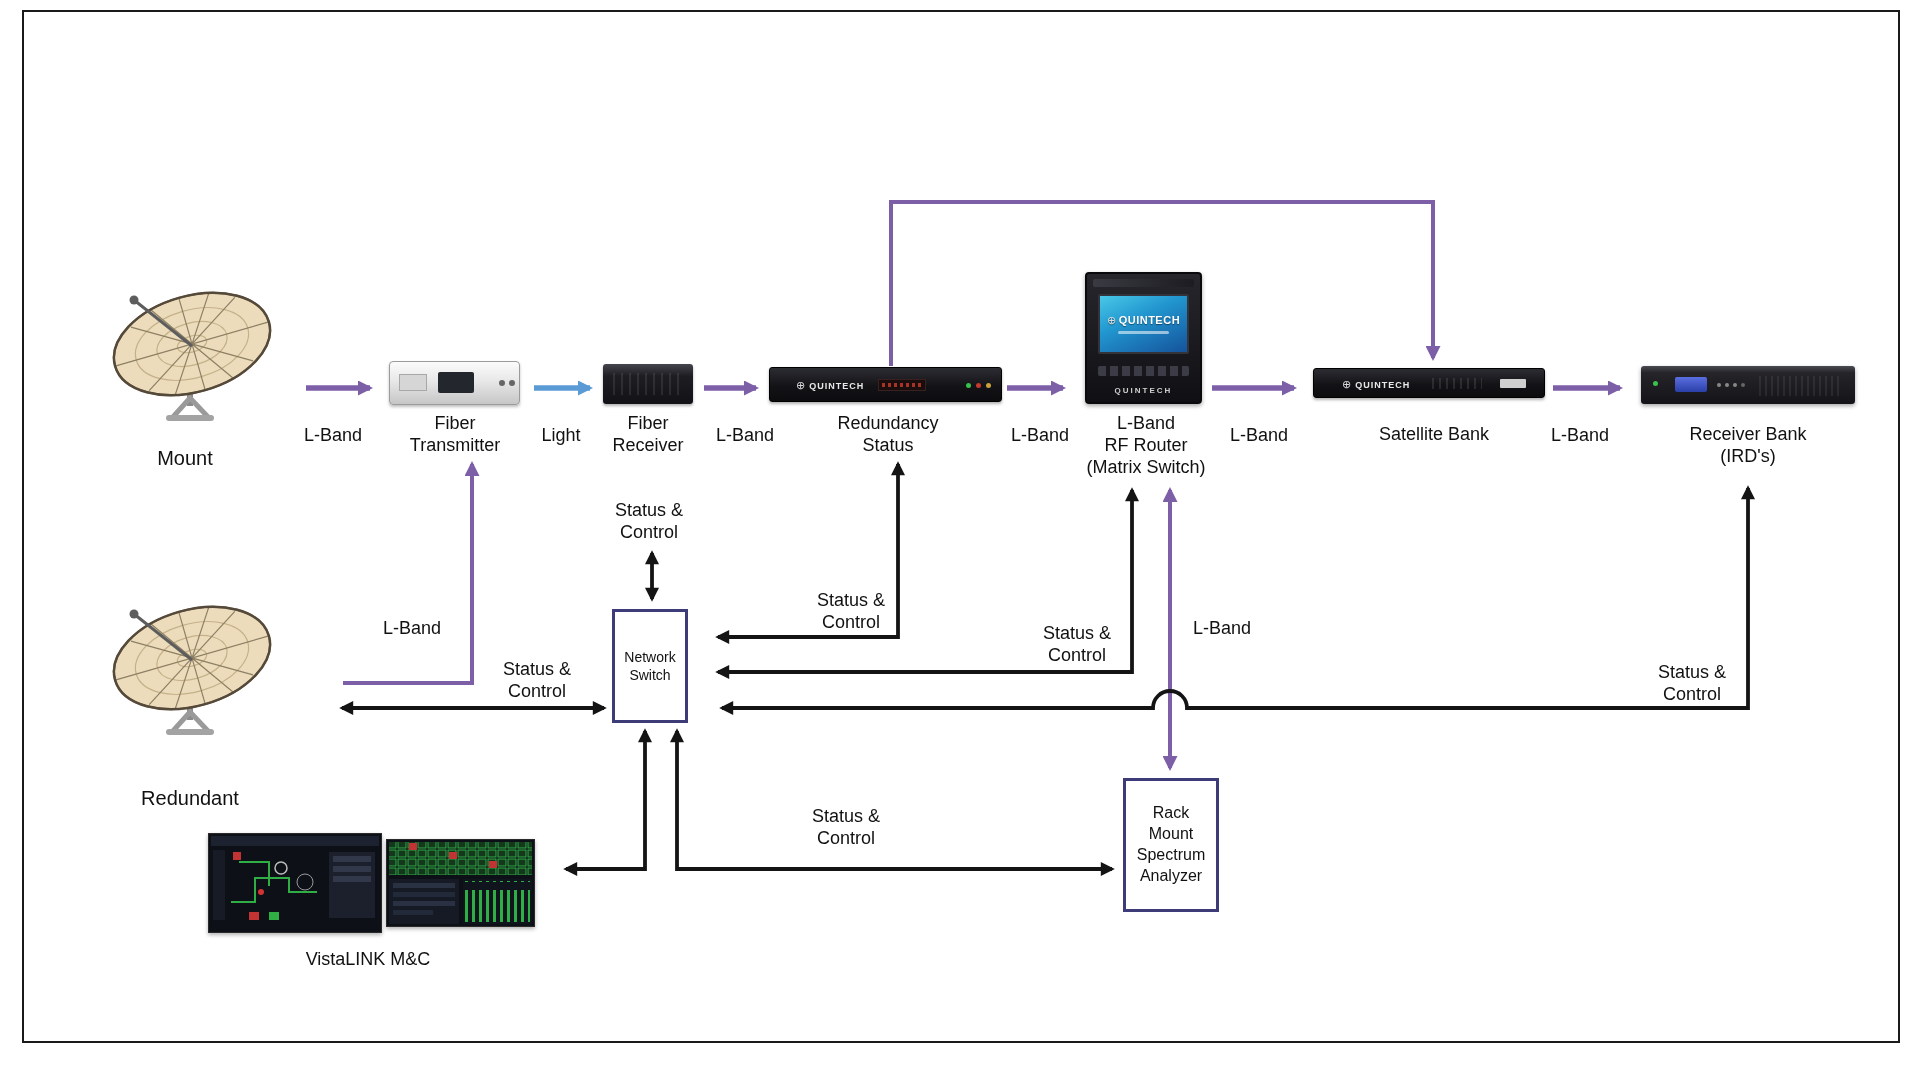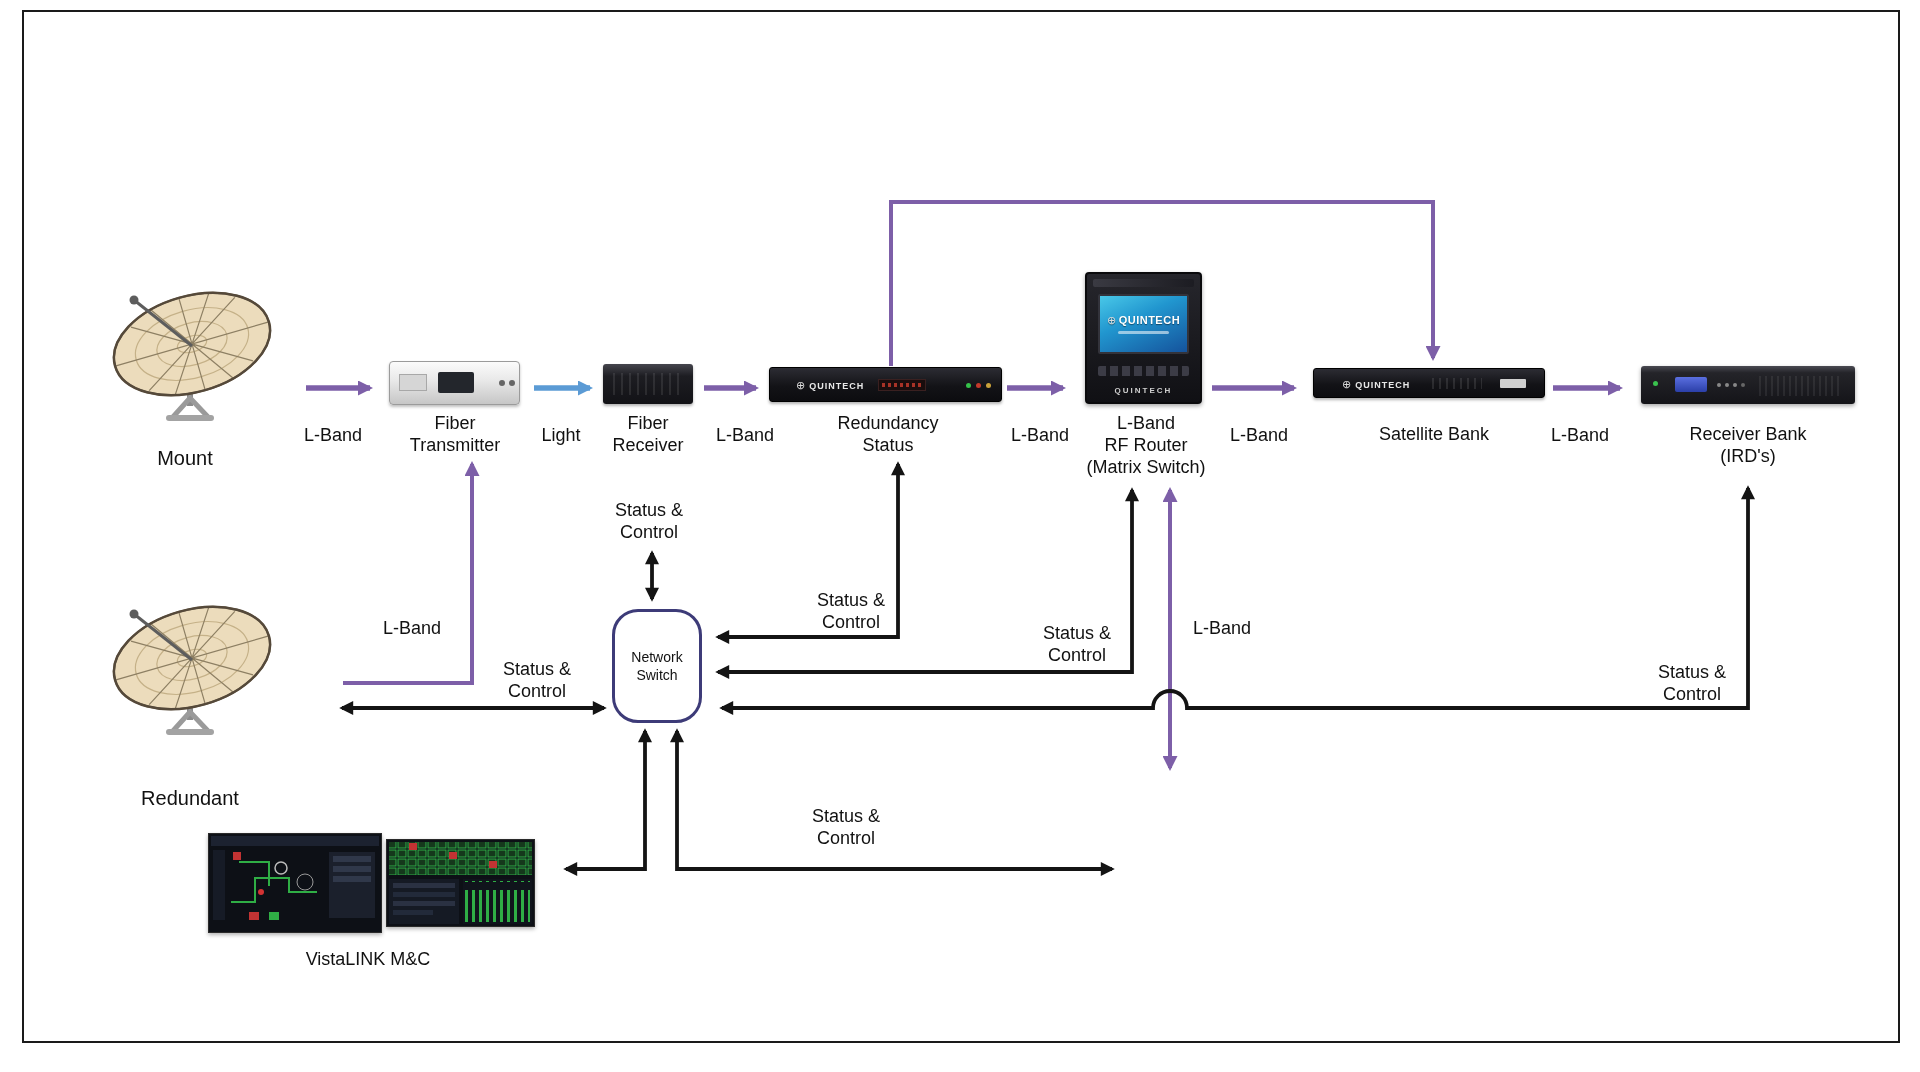--- a/index.html
+++ b/index.html
@@ -191,23 +191,27 @@
     <span class="sb-chip"></span>
   </div>
 
   <div class="dev rxbank" style="left:1641px; top:366px; width:214px; height:38px;">
     <span class="rb-led"></span>
     <span class="rb-screen"></span>
     <span class="rb-btns"></span>
     <span class="rb-vents"></span>
   </div>
 
-  <div class="ctrlbox" style="left:612px; top:609px; width:90px; height:114px; font-size:14px;border-radius:26px;">Network
+  <div class="ctrlbox" style="left:612px; top:609px; width:76px; height:114px; font-size:14px;">Network
 Switch</div>
 
+  <div class="ctrlbox" style="left:1123px; top:778px; width:96px; height:134px; font-size:16px;">Rack
+Mount
+Spectrum
+Analyzer</div>
 
   <div class="shot" style="left:208px; top:833px; width:174px; height:100px;">
     <svg width="172" height="98" viewBox="0 0 172 98">
       <rect width="172" height="98" fill="#0d1016"></rect>
       <rect x="2" y="2" width="168" height="10" fill="#1c2230"></rect>
       <rect x="4" y="16" width="12" height="70" fill="#161b26"></rect>
       <path d="M22 68 L46 68 L46 44 L80 44 L80 58 L108 58" stroke="#2fae45" stroke-width="2" fill="none"></path>
       <path d="M30 28 L60 28 L60 52" stroke="#2fae45" stroke-width="2" fill="none"></path>
       <circle cx="72" cy="34" r="6" fill="none" stroke="#bbbbbb" stroke-width="1.5"></circle>
       <circle cx="96" cy="48" r="8" fill="none" stroke="#999999"></circle>

